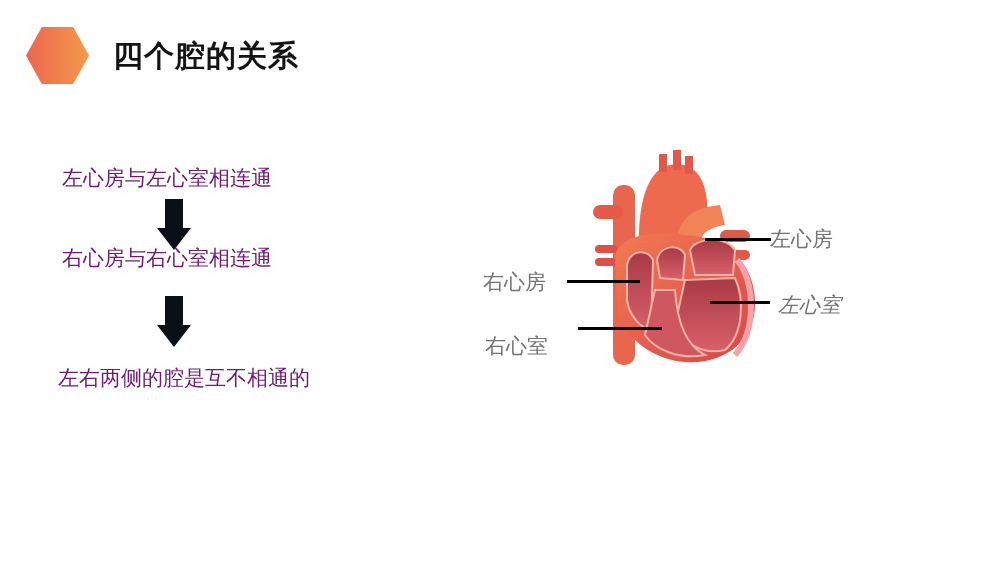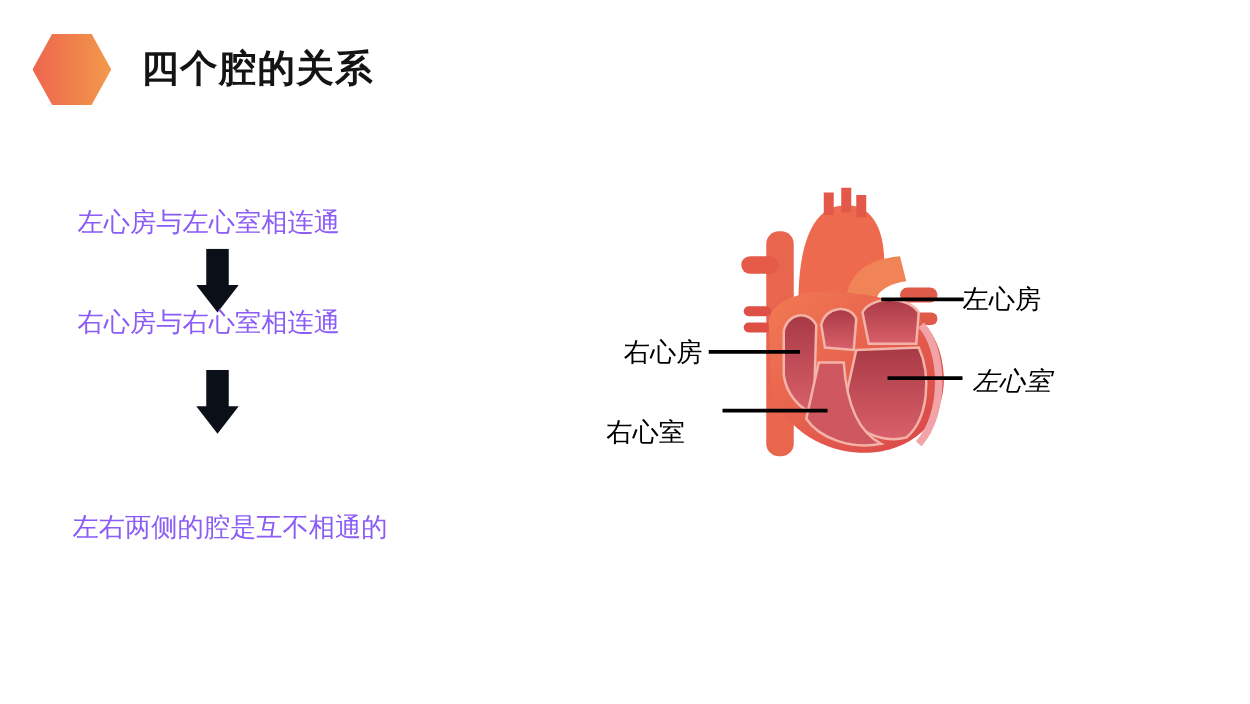--- a/index.html
+++ b/index.html
@@ -9,23 +9,23 @@
   }
   .abs { position: absolute; }
   .hex {
     left: 26px; top: 27px; width: 63px; height: 57px;
     clip-path: polygon(25% 0%, 75% 0%, 100% 50%, 75% 100%, 25% 100%, 0% 50%);
     background: linear-gradient(90deg, #ee654f 0%, #f29a4b 100%);
   }
   .title {
     left: 113px; top: 36px; font-size: 30px; font-weight: bold; line-height: 40px; letter-spacing: 1px; color: #141414;
   }
-  .flow-text { font-size: 21px; line-height: 28px; color: #8b5cf6; white-space: nowrap; }
+  .flow-text { font-size: 21px; line-height: 28px; color: #701a75; white-space: nowrap; }
   .arrow { width: 34px; }
-  .lbl { font-size: 21px; line-height: 26px; color: #000000; white-space: nowrap; }
+  .lbl { font-size: 21px; line-height: 26px; color: #737373; white-space: nowrap; }
   .leader { height: 3px; background: #000; }
 </style>
 </head>
 <body>
 
 <div class="abs hex"></div>
 <div class="abs title">四个腔的关系</div>
 
 <div class="abs flow-text" style="left:62px; top:164px;">左心房与左心室相连通</div>
 
@@ -34,21 +34,21 @@
   <polygon points="0,29 34,29 17,51" fill="#0b0f18"></polygon>
 </svg>
 
 <div class="abs flow-text" style="left:62px; top:244px;">右心房与右心室相连通</div>
 
 <svg class="abs arrow" style="left:157px; top:296px;" width="34" height="52" viewBox="0 0 34 52">
   <rect x="8" y="0" width="18" height="30" fill="#0b0f18"></rect>
   <polygon points="0,29 34,29 17,51" fill="#0b0f18"></polygon>
 </svg>
 
-<div class="abs flow-text" style="left:58px; top:364px;margin-top:44px;">左右两侧的腔是互不相通的</div>
+<div class="abs flow-text" style="left:58px; top:364px;">左右两侧的腔是互不相通的</div>
 
 <svg class="abs" style="left:585px; top:150px;" width="175" height="220" viewBox="0 0 175 220">
   <defs>
     <linearGradient id="hg" x1="0" y1="0" x2="1" y2="1">
       <stop offset="0" stop-color="#f27a52"></stop>
       <stop offset="1" stop-color="#d9454a"></stop>
     </linearGradient>
     <linearGradient id="ig" x1="0" y1="0" x2="0" y2="1">
       <stop offset="0" stop-color="#a83a45"></stop>
       <stop offset="1" stop-color="#d9606a"></stop>
@@ -72,21 +72,21 @@
   <path d="M30,110 C30,85 70,80 100,85 C140,88 168,110 170,150 C172,190 140,215 100,212 C70,210 40,190 32,160 Z" fill="url(#hg)"></path>
 
   <path d="M42,115 C45,100 62,98 68,110 L66,180 C55,178 44,165 42,150 Z" fill="url(#ig)" stroke="#f3b3a8" stroke-width="2"></path>
   <path d="M72,110 C75,95 95,93 100,105 L98,130 L75,128 Z" fill="url(#ig)" stroke="#f3b3a8" stroke-width="2"></path>
   <path d="M105,100 C110,88 140,85 150,100 L148,125 L110,125 Z" fill="url(#ig)" stroke="#f3b3a8" stroke-width="2"></path>
   <path d="M100,130 L150,128 C160,150 158,185 140,200 C120,205 98,195 90,175 Z" fill="url(#ig)" stroke="#f3b3a8" stroke-width="2"></path>
   <path d="M70,140 L90,140 C92,170 100,195 120,205 C95,210 70,200 60,185 Z" fill="#cf5860" stroke="#f3b3a8" stroke-width="2"></path>
   <path d="M152,110 C170,130 172,180 150,205" fill="none" stroke="#f2a3a8" stroke-width="6"></path>
 </svg>
 
-<div class="abs lbl" style="left:483px; top:269px;margin-left:16px;">右心房</div>
+<div class="abs lbl" style="left:483px; top:269px;">右心房</div>
 <div class="abs leader" style="left:567px; top:280px; width:73px;"></div>
 
 <div class="abs lbl" style="left:485px; top:333px;">右心室</div>
 <div class="abs leader" style="left:578px; top:327px; width:84px;"></div>
 
 <div class="abs leader" style="left:705px; top:238px; width:66px;"></div>
 <div class="abs lbl" style="left:770px; top:226px;">左心房</div>
 
 <div class="abs leader" style="left:710px; top:301px; width:60px;"></div>
 <div class="abs lbl" style="left:778px; top:292px;font-style:italic;">左心室</div>

